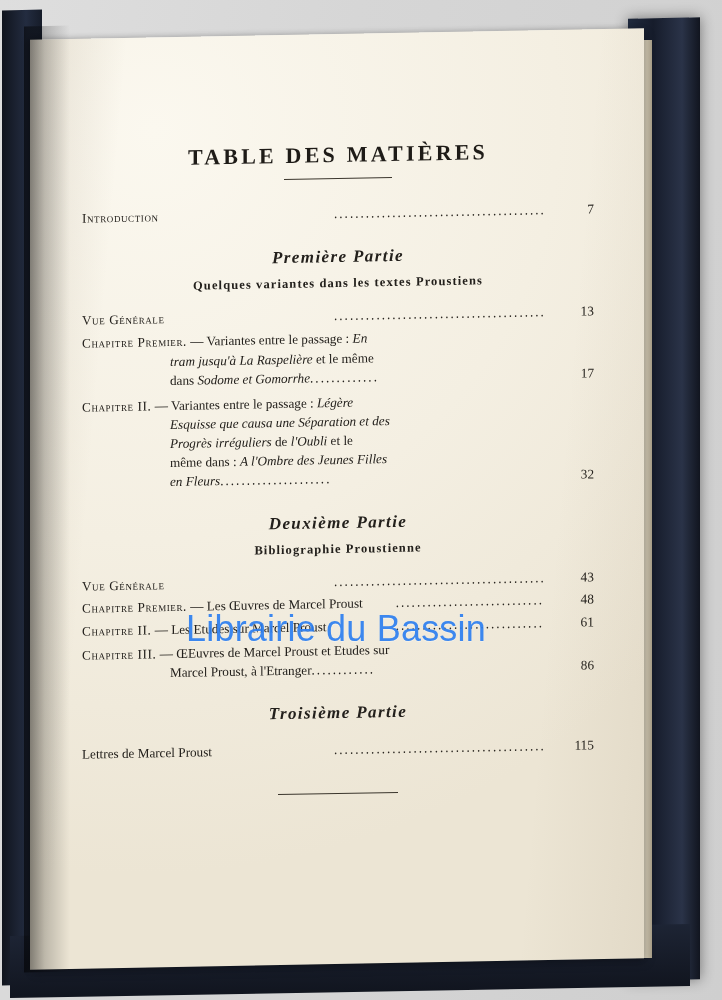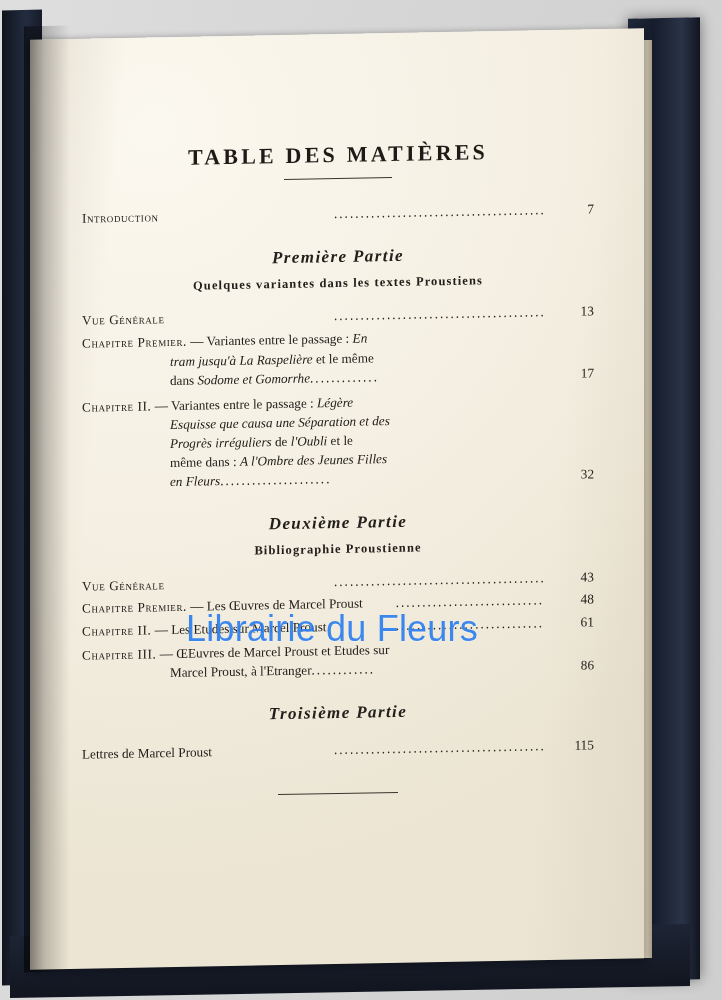--- a/index.html
+++ b/index.html
@@ -338,15 +338,15 @@
         <span class="pageno">115</span>
       </div>
 
       <div class="bottom-rule"></div>
 
     </div>
   </div>
 
   <div class="gutter"></div>
 
-  <div class="watermark">Librairie du Fleurs</div>
+  <div class="watermark">Librairie du Bassin</div>
 
 </div>
 
 </body></html>

